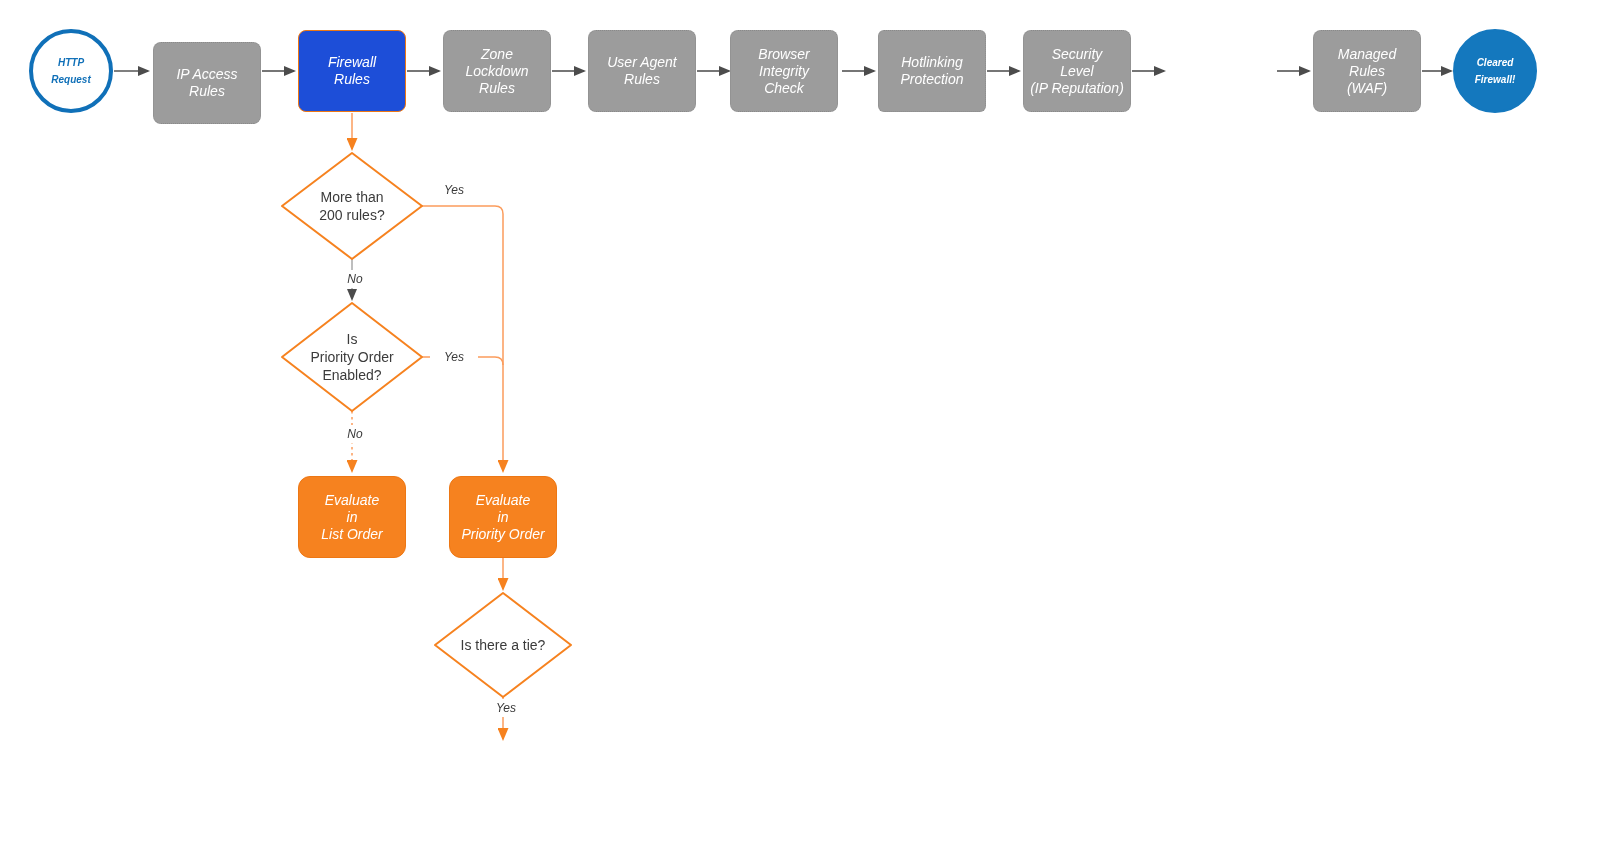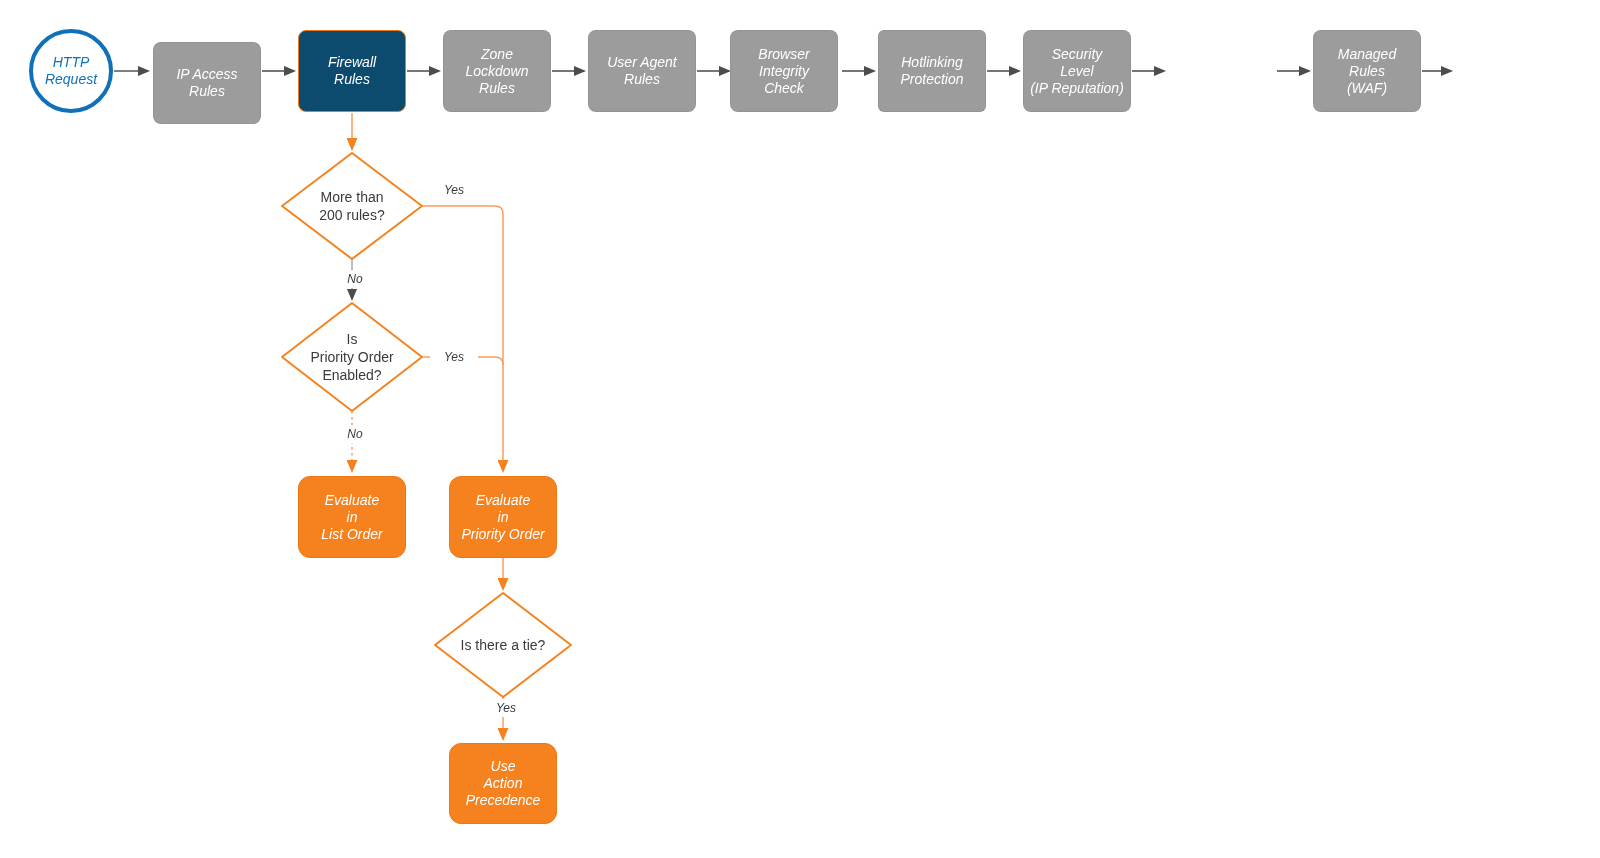--- a/index.html
+++ b/index.html
@@ -12,29 +12,29 @@
   .node{
     position:absolute;display:flex;align-items:center;justify-content:center;
     text-align:center;white-space:pre-line;box-sizing:border-box;
     font-style:italic;font-size:14px;line-height:17px;
   }
   .step{
     width:108px;height:82px;top:30px;border-radius:8px;
     background:#9c9c9c;border:1.5px dotted #8a8a8a;color:#ffffff;
   }
   .step.orange{
-    background:#0c4a6e;border:1.5px solid #ed7714;color:#ffffff;
+    background:#1d4ed8;border:1.5px solid #ed7714;color:#ffffff;
   }
   .process{
     width:108px;border-radius:12px;background:#f6821f;
     border:1.5px solid #ed7714;color:#ffffff;
   }
   .terminal{
     width:84px;height:84px;border-radius:50%;background:#ffffff;
-    border:4px solid #1070b8;color:#1070b8;font-weight:normal;font-size:14px;
+    border:4px solid #1070b8;color:#1070b8;font-weight:bold;font-size:10px;
   }
   .terminal.end{
     background:#1478be;border:2px solid #1478be;color:#ffffff;
     width:84px;height:84px;
   }
   .dtext{
     position:absolute;display:flex;align-items:center;justify-content:center;
     text-align:center;white-space:pre-line;color:#3b3b3b;
     font-style:normal;font-size:14px;line-height:18px;
   }
@@ -88,20 +88,22 @@
 
     <g fill="#ffffff" stroke="#f6821f" stroke-width="2" stroke-linejoin="round">
       <polygon points="352,153 422,206 352,259 282,206"></polygon>
       <polygon points="352,303 422,357 352,411 282,357"></polygon>
       <polygon points="503,593 571,645 503,697 435,645"></polygon>
     </g>
   </svg>
 
   <div class="node terminal" style="left:29px;top:29px;">HTTP
 Request</div>
+  <div class="node terminal end" style="left:1453px;top:29px;">Cleared
+Firewall!</div>
 
   <div class="node step" style="left:153px;margin-top:12px;">IP Access
 Rules</div>
   <div class="node step orange" style="left:298px;">Firewall
 Rules</div>
   <div class="node step" style="left:443px;">Zone
 Lockdown
 Rules</div>
   <div class="node step" style="left:588px;">User Agent
 Rules</div>
@@ -123,23 +125,20 @@
 Priority Order
 Enabled?</div>
   <div class="dtext" style="left:435px;top:636px;width:136px;height:18px;">Is there a tie?</div>
 
   <div class="node process" style="left:298px;top:476px;height:82px;">Evaluate
 in
 List Order</div>
   <div class="node process" style="left:449px;top:476px;height:82px;">Evaluate
 in
 Priority Order</div>
-  <div class="node process" style="left:449px;top:743px;height:81px;">Use
-Action
-Precedence</div>
 
   <div class="elabel" style="left:428px;top:181px;width:46px;height:18px;background:transparent;">Yes</div>
   <div class="elabel" style="left:333px;top:270px;width:38px;height:18px;">No</div>
   <div class="elabel" style="left:430px;top:348px;width:42px;height:18px;">Yes</div>
   <div class="elabel" style="left:333px;top:425px;width:38px;height:18px;">No</div>
   <div class="elabel" style="left:482px;top:699px;width:42px;height:18px;">Yes</div>
 
 </div>
 
 </body></html>

